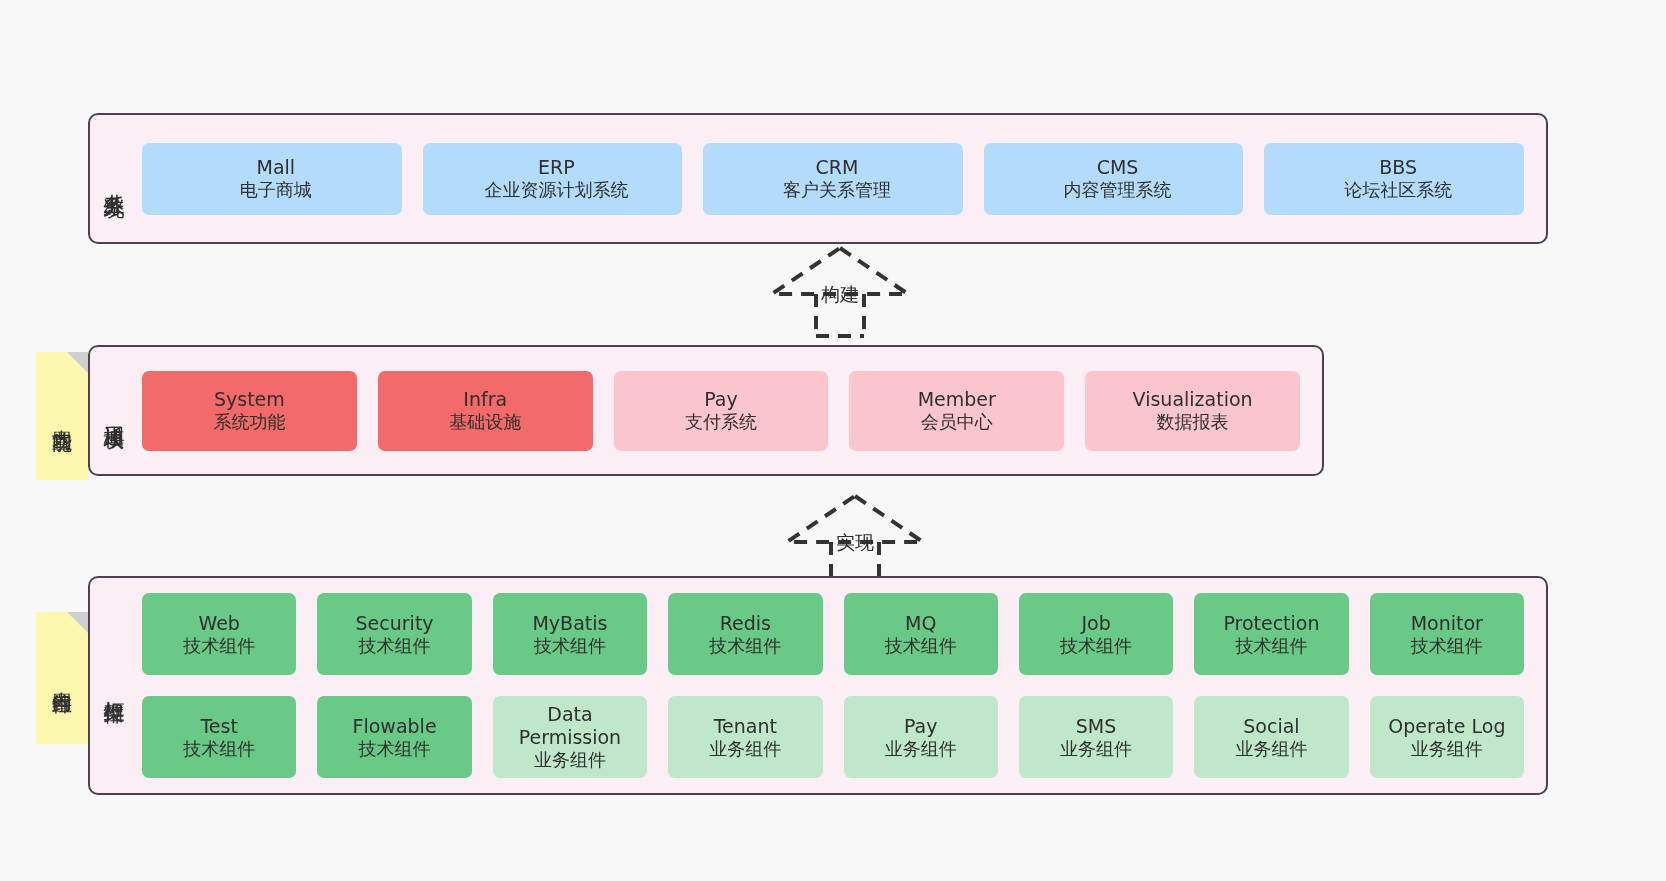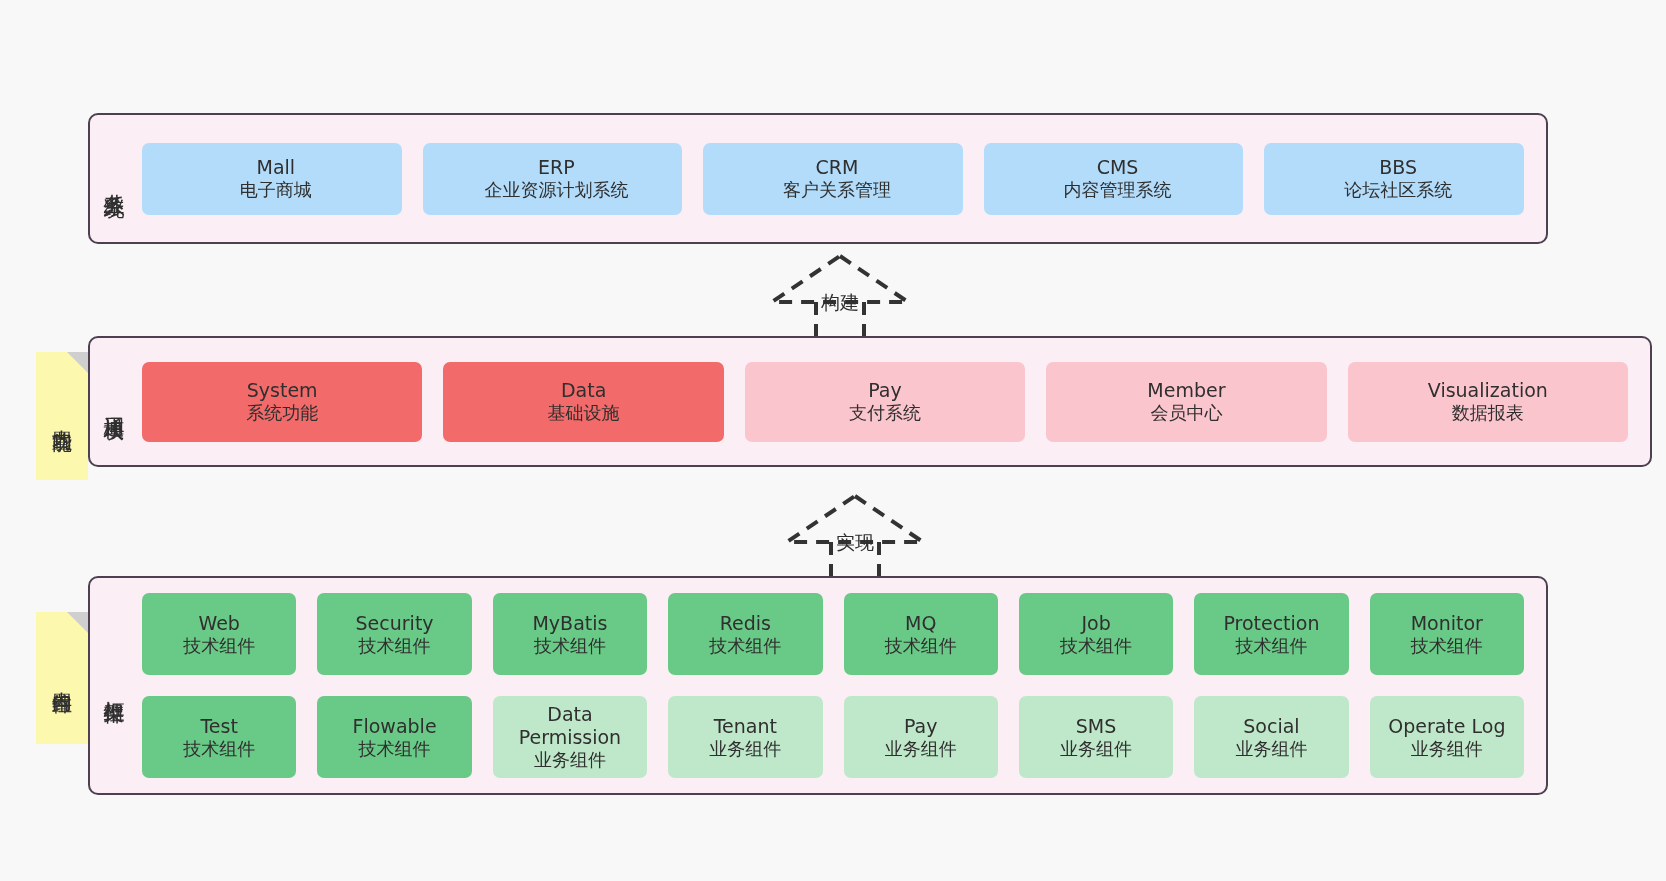--- a/index.html
+++ b/index.html
@@ -90,21 +90,21 @@
   .c-red         { background: #f26a6a; }
   .c-pink        { background: #fbc5cd; }
   .c-green       { background: #69c986; }
   .c-greenlight  { background: #bfe8ca; }
 
   
   #layer-business  { left: 88px;  top: 113px; width: 1460px; height: 131px; }
   #layer-business  .layer-body { padding: 0 22px 0 6px; }
   #layer-business  .cell { height: 72px; padding-left: 14px; }
 
-  #layer-common    { left: 88px;  top: 336px; width: 1564px; height: 131px; }
+  #layer-common    { left: 88px;  top: 345px; width: 1236px; height: 131px; }
   #layer-common    .layer-body { padding: 0 22px 0 6px; }
   #layer-common    .cell { height: 80px; }
 
   #layer-framework { left: 88px;  top: 576px; width: 1460px; height: 219px; }
   #layer-framework .layer-body { padding: 0 22px 0 6px; gap: 21px; }
   #layer-framework .cell { height: 82px; }
 
   
   .note {
     position: absolute;
@@ -143,21 +143,21 @@
     position: absolute;
     left: 0; right: 0;
     top: 40px;
     text-align: center;
     font-size: 19px;
     color: #2f2f2f;
     background: transparent;
     pointer-events: none;
     user-select: none;
   }
-  #arrow-build   { left: 760px; top: 250px; }
+  #arrow-build   { left: 760px; top: 242px; }
   #arrow-realize { left: 775px; top: 490px; }
 </style>
 </head>
 <body>
 
 <div id="canvas">
 
   <div class="layer" id="layer-business">
     <div class="layer-title">业务系统</div>
     <div class="layer-body">
@@ -207,21 +207,21 @@
     <div class="layer-title">通用模块</div>
     <div class="layer-body">
       <div class="cell-row">
 
         <div class="cell c-red">
           <span class="en">System</span>
           <span class="cn">系统功能</span>
         </div>
 
         <div class="cell c-red">
-          <span class="en">Data</span>
+          <span class="en">Infra</span>
           <span class="cn">基础设施</span>
         </div>
 
 
         <div class="cell c-pink">
           <span class="en">Pay</span>
           <span class="cn">支付系统</span>
         </div>
 
         <div class="cell c-pink">

